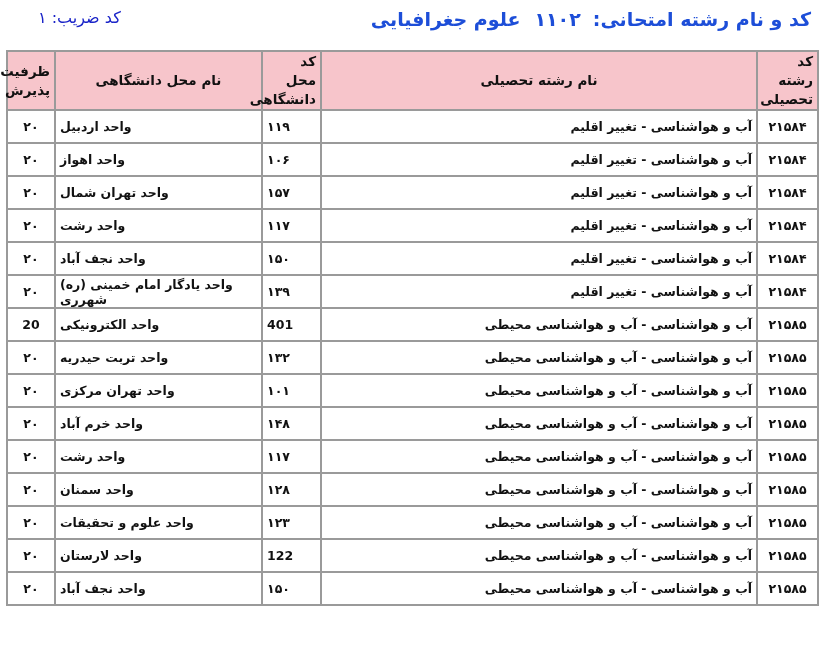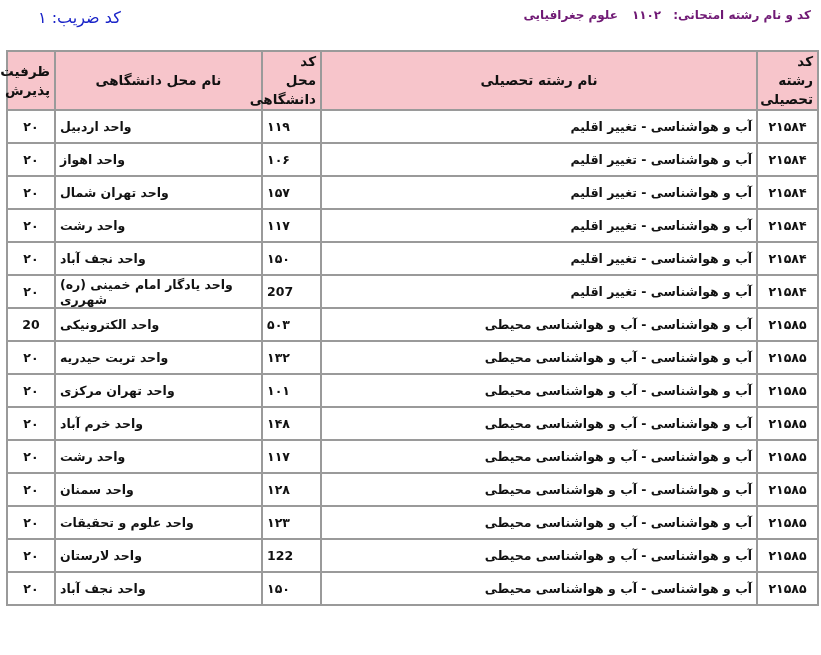--- a/index.html
+++ b/index.html
@@ -21,23 +21,23 @@
       top: 6px;
       left: 0;
       width: 821px;
       height: 30px;
     }
     .exam-title {
       position: absolute;
       right: 10px;
       top: 2px;
       direction: rtl;
-      color: #701a75;
+      color: #1d4ed8;
       font-weight: bold;
-      font-size: 12px;
+      font-size: 19px;
       white-space: nowrap;
       margin-left: 16px;
     }
     .exam-title .code {
       margin: 0 12px 0 14px;
     }
     .coef {
       position: absolute;
       left: 38px;
       top: 2px;
@@ -146,28 +146,28 @@
         <tr>
           <td class="c-code">۲۱۵۸۴</td>
           <td class="c-name">آب و هواشناسی - تغییر اقلیم</td>
           <td class="c-loc-code">۱۵۰</td>
           <td class="c-loc-name">واحد نجف آباد</td>
           <td class="c-cap">۲۰</td>
         </tr>
         <tr>
           <td class="c-code">۲۱۵۸۴</td>
           <td class="c-name">آب و هواشناسی - تغییر اقلیم</td>
-          <td class="c-loc-code">207</td>
+          <td class="c-loc-code">۱۳۹</td>
           <td class="c-loc-name">واحد یادگار امام خمینی (ره) شهرری</td>
           <td class="c-cap">۲۰</td>
         </tr>
         <tr>
           <td class="c-code">۲۱۵۸۵</td>
           <td class="c-name">آب و هواشناسی - آب و هواشناسی محیطی</td>
-          <td class="c-loc-code">۵۰۳</td>
+          <td class="c-loc-code">401</td>
           <td class="c-loc-name">واحد الکترونیکی</td>
           <td class="c-cap">20</td>
         </tr>
         <tr>
           <td class="c-code">۲۱۵۸۵</td>
           <td class="c-name">آب و هواشناسی - آب و هواشناسی محیطی</td>
           <td class="c-loc-code">۱۳۲</td>
           <td class="c-loc-name">واحد تربت حیدریه</td>
           <td class="c-cap">۲۰</td>
         </tr>

